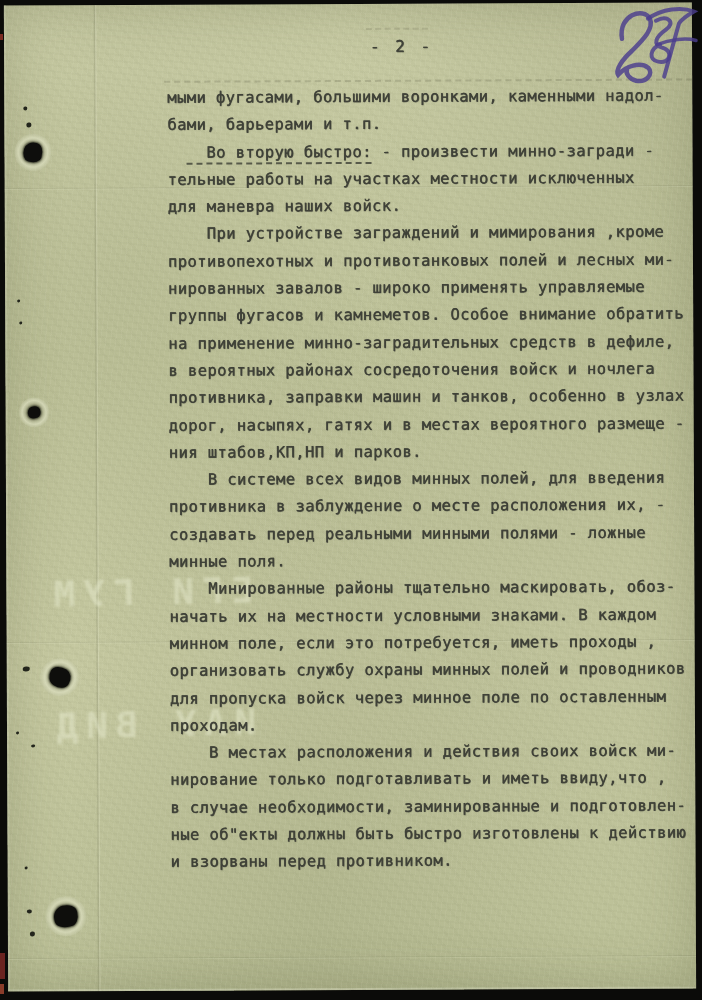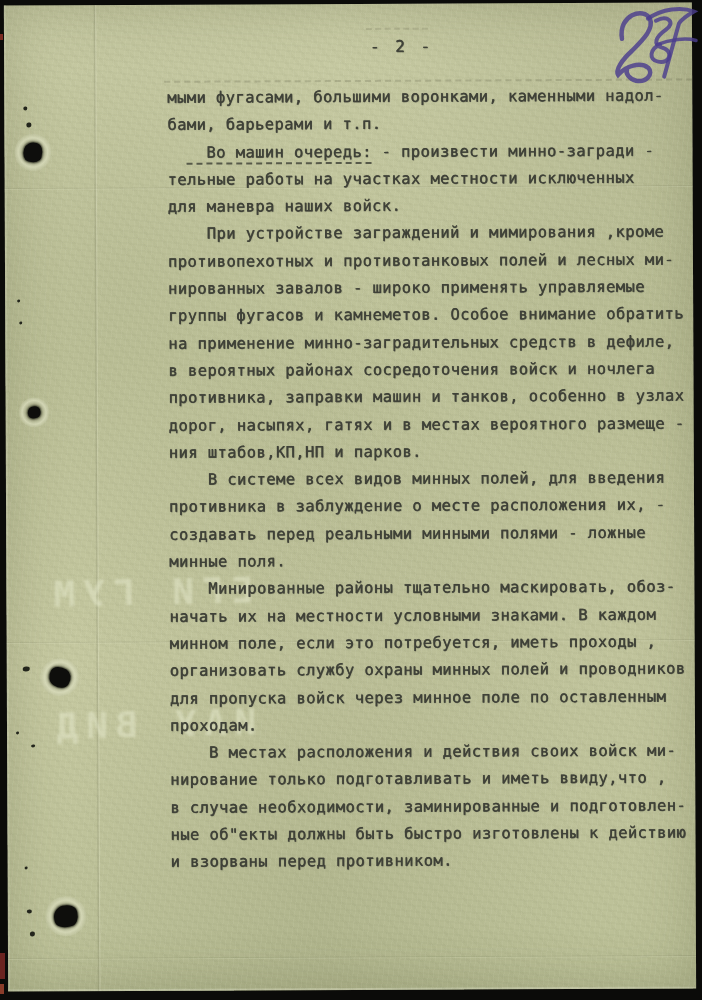--- a/index.html
+++ b/index.html
@@ -96,21 +96,21 @@
           <path d="M56,16 C68,10 76,18 66,25 C56,32 52,40 62,43 C74,46 70,60 58,57 C48,55 50,44 60,40" stroke-width="4"></path>
           <path d="M48,14 C62,4 82,2 94,7 C87,11 82,14 79,19 L64,72" stroke-width="4"></path>
           <path d="M57,40 C70,35 86,33 96,36" stroke-width="3.5"></path>
         </g>
       </svg>
     </div>
 
     <div class="typed body-text">
       <div class="line">мыми фугасами, большими воронками, каменными надол-</div>
       <div class="line">бами, барьерами и т.п.</div>
-      <div class="line"><span>  </span><span class="u">  Во машин очередь:</span><span> - произвести минно-загради -</span></div>
+      <div class="line"><span>  </span><span class="u">  Во вторую быстро:</span><span> - произвести минно-загради -</span></div>
       <div class="line">тельные работы на участках местности исключенных</div>
       <div class="line">для маневра наших войск.</div>
       <div class="line">    При устройстве заграждений и мимирования ,кроме</div>
       <div class="line">противопехотных и противотанковых полей и лесных ми-</div>
       <div class="line">нированных завалов - широко применять управляемые</div>
       <div class="line">группы фугасов и камнеметов. Особое внимание обратить</div>
       <div class="line">на применение минно-заградительных средств в дефиле,</div>
       <div class="line">в вероятных районах сосредоточения войск и ночлега</div>
       <div class="line">противника, заправки машин и танков, особенно в узлах</div>
       <div class="line">дорог, насыпях, гатях и в местах вероятного размеще -</div>

